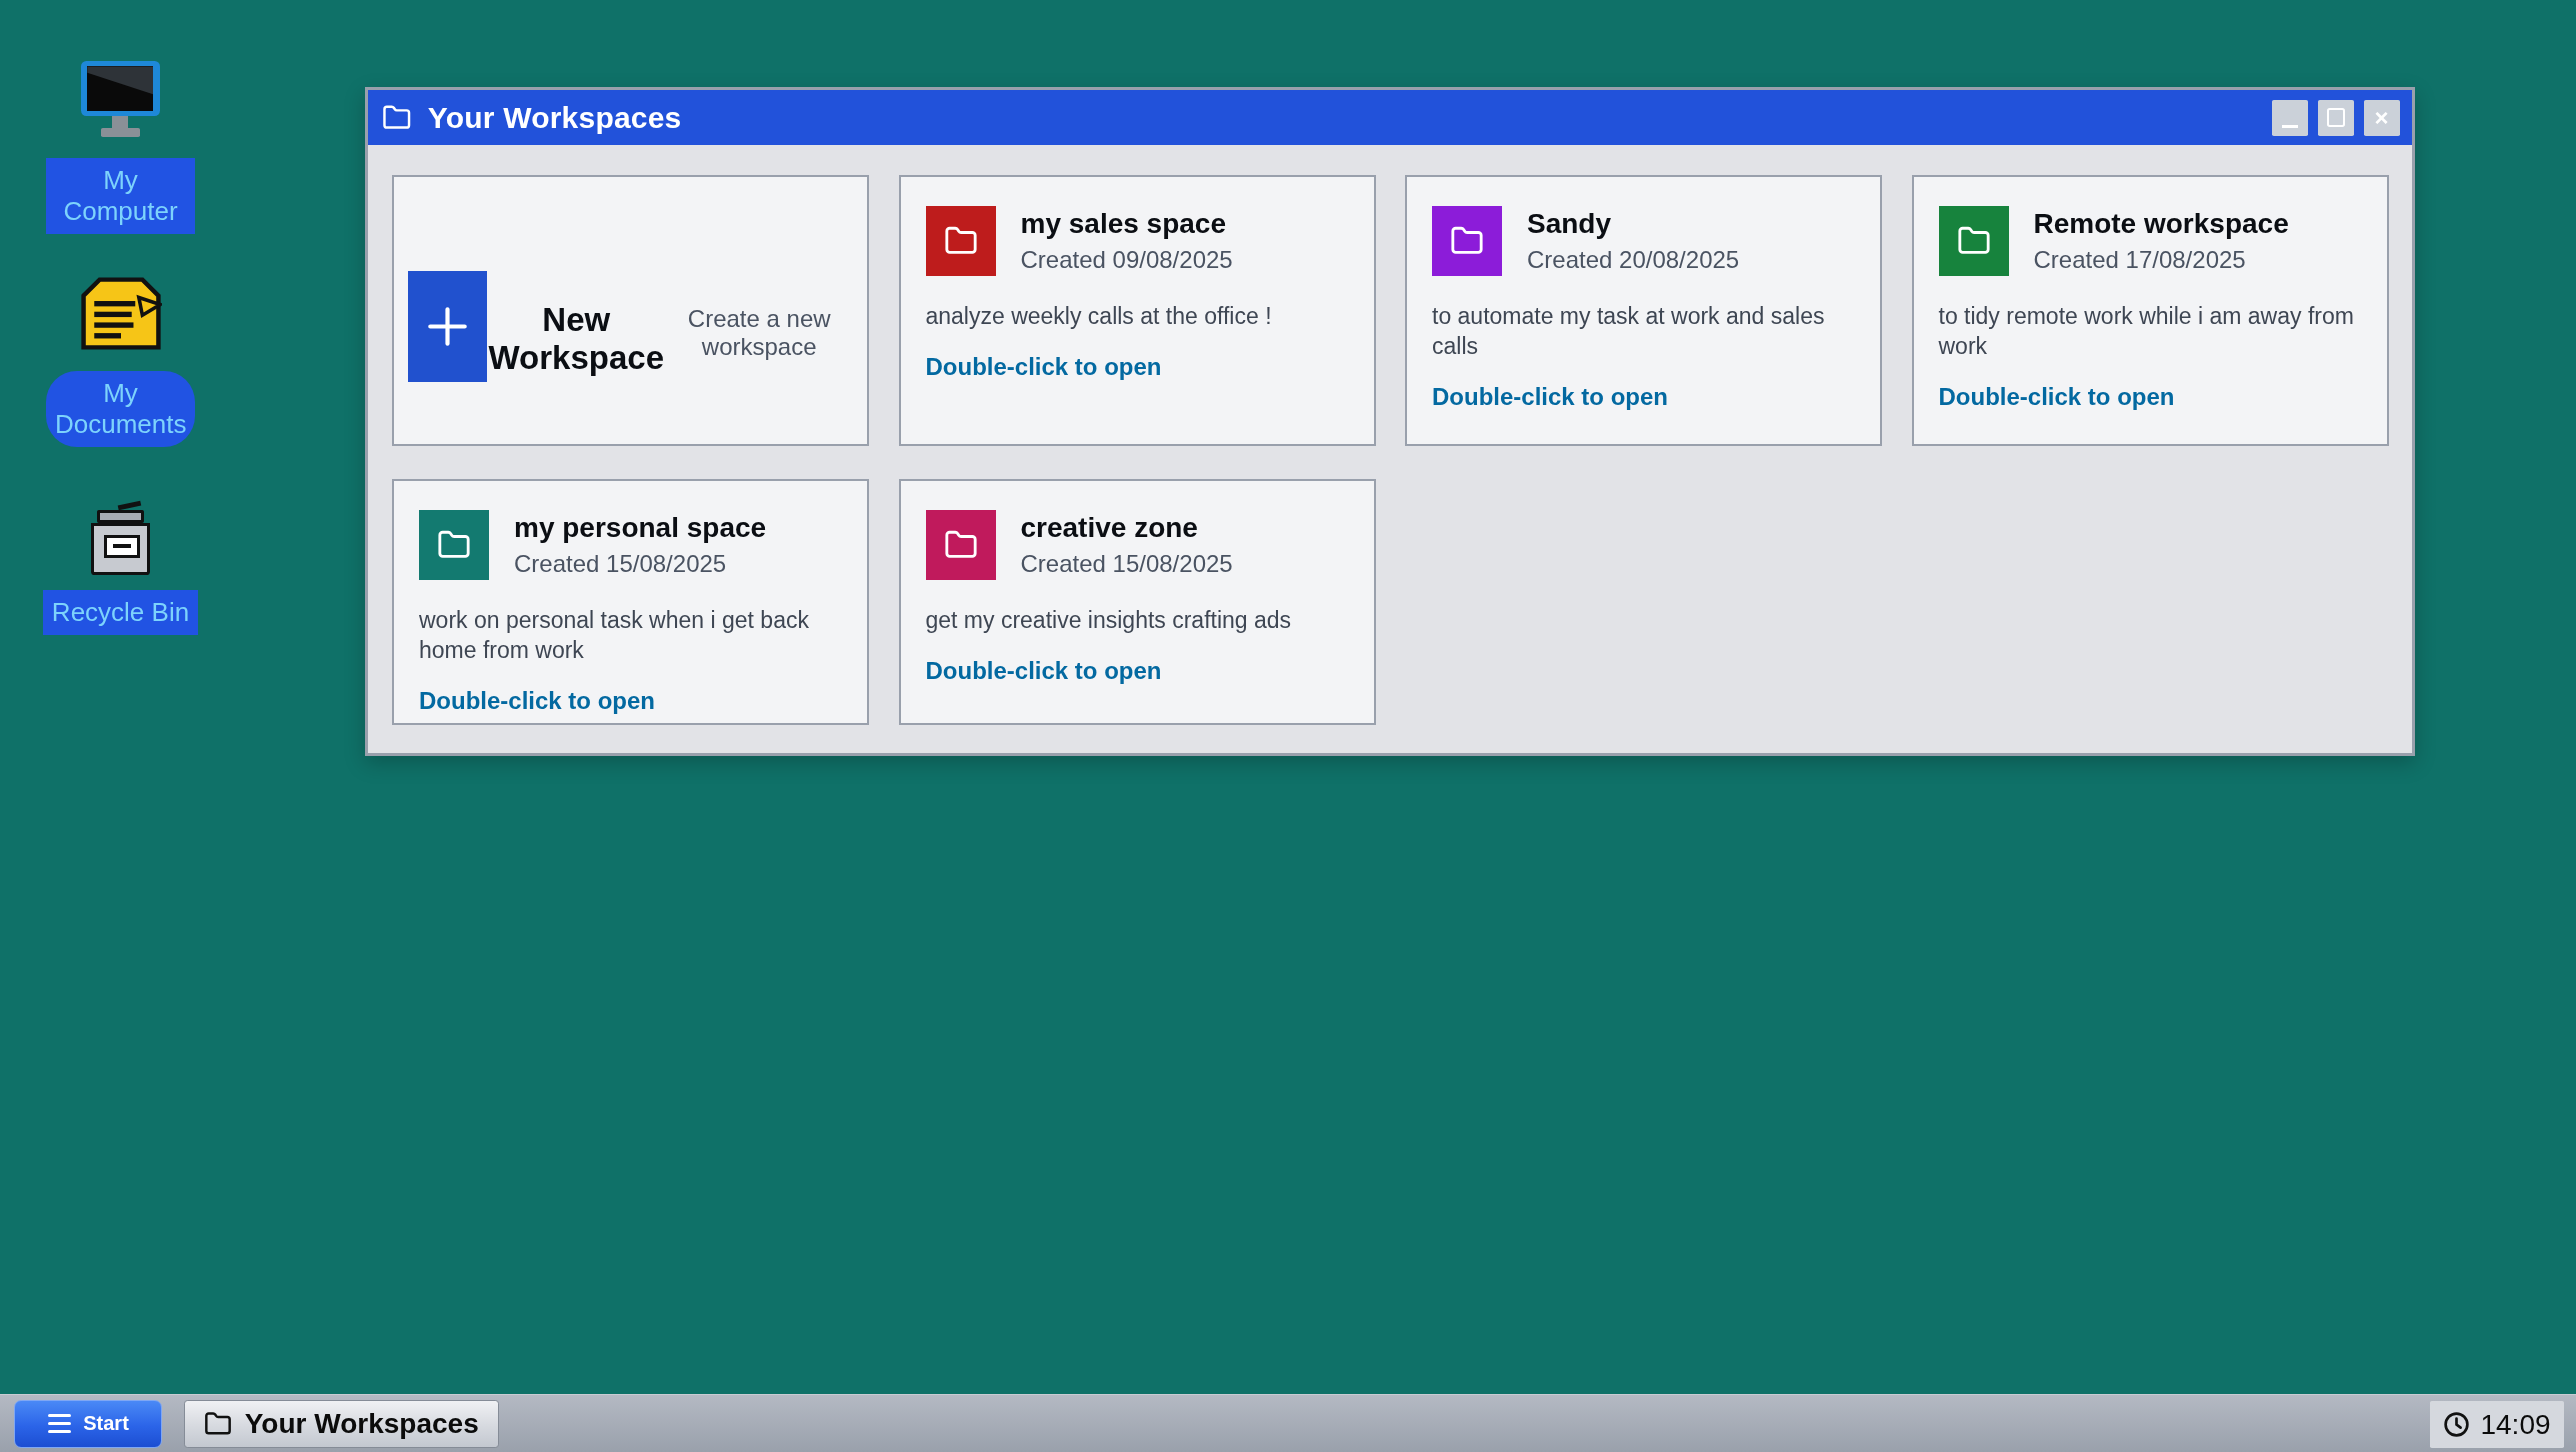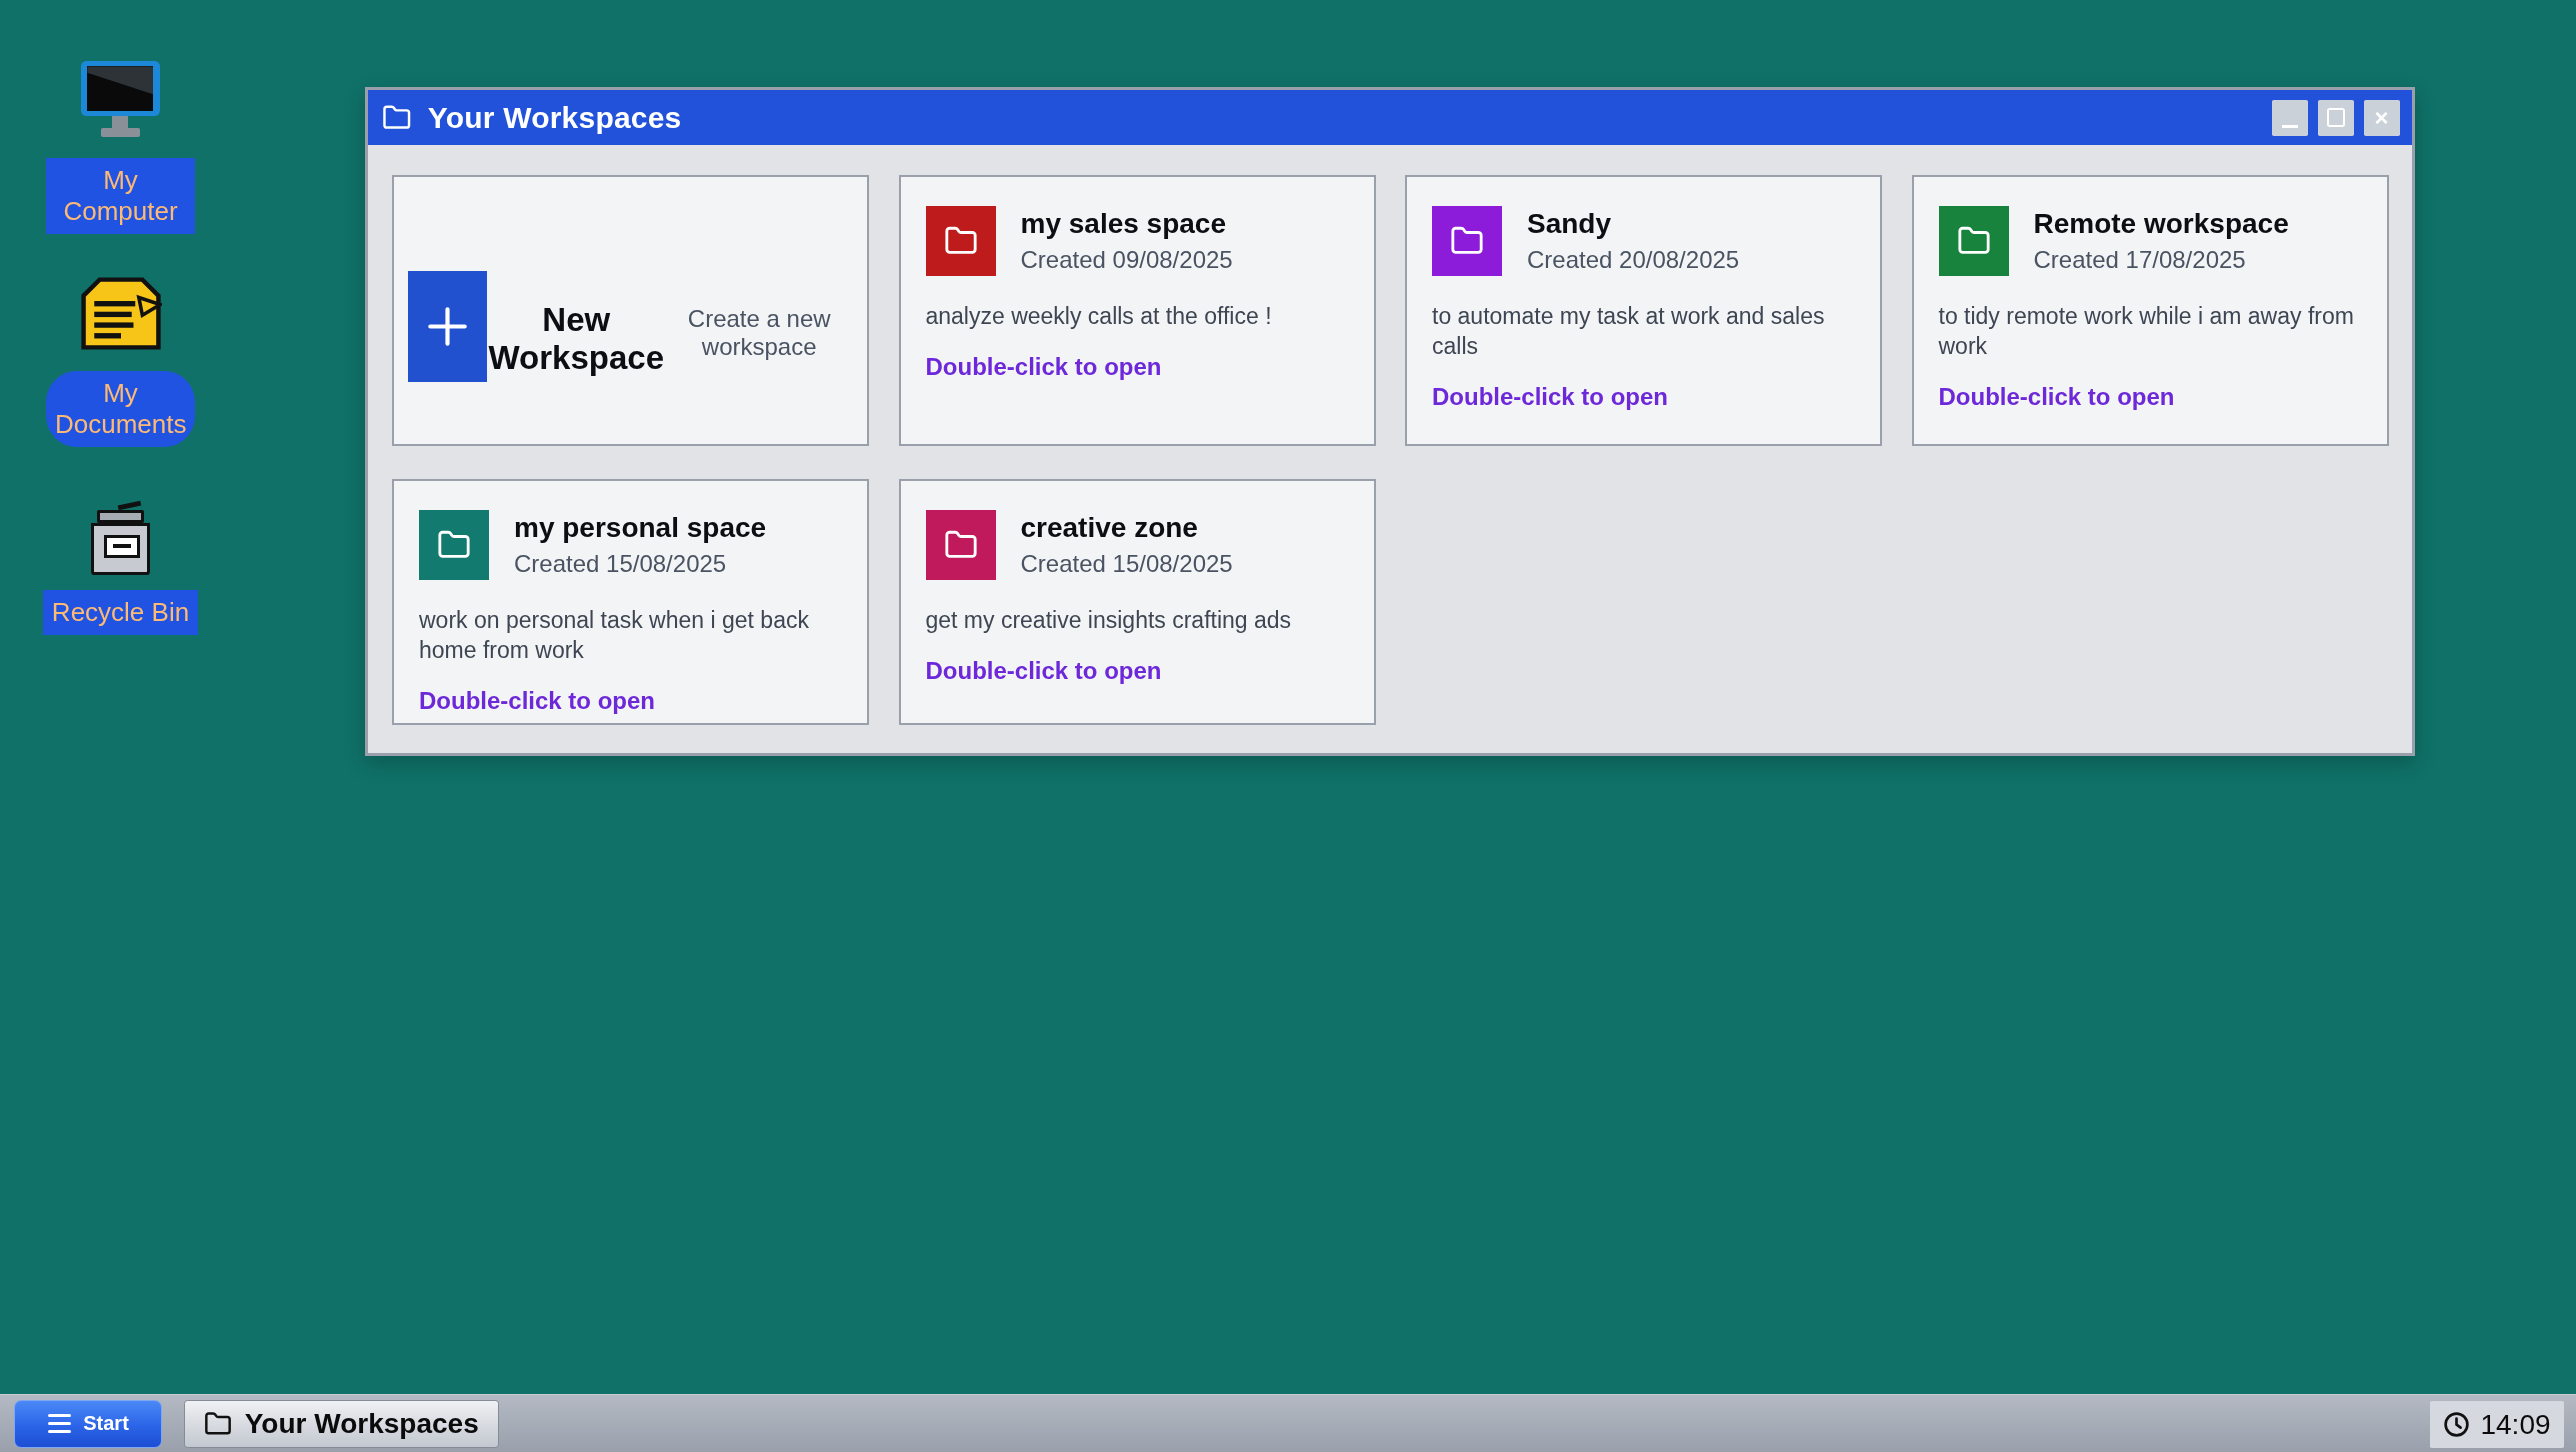--- a/index.html
+++ b/index.html
@@ -1,21 +1,21 @@
 <!DOCTYPE html>
 <html style="font-size:14.3px"><head>
 <meta charset="utf-8">
 <style>
   html,body{margin:0;padding:0;}
   body{font-family:"Liberation Sans","DejaVu Sans",sans-serif;}
   .screen{position:relative;width:2576px;height:1453px;background:#0F7168;overflow:hidden;}
 
   
   .desk-icon{position:absolute;left:55px;width:131px;display:flex;flex-direction:column;align-items:center;cursor:default;}
-  .desk-label{background:#2153E3;color:#fdba74;font-size:26px;line-height:31px;text-align:center;padding:7.2px 9px;max-width:152px;}
+  .desk-label{background:#2153E3;color:#7dd3fc;font-size:26px;line-height:31px;text-align:center;padding:7.2px 9px;max-width:152px;}
   .lbl-wide{width:131px;}
   
   .monitor{width:79px;height:77px;position:relative;}
   .mon-frame{position:absolute;left:0;top:0;width:79px;height:55px;background:#1E88D8;border-radius:5.4px;}
   .mon-screen{position:absolute;left:6.3px;top:5.4px;width:66px;height:45px;background:#0A0A0A;overflow:hidden;}
   .mon-gloss{position:absolute;left:0;top:0;width:100%;height:100%;background:#2E3338;clip-path:polygon(0 0,100% 0,100% 62%,0 14%);}
   .mon-neck{position:absolute;left:31px;top:55px;width:16px;height:11.6px;background:#8A9097;}
   .mon-base{position:absolute;left:19.7px;top:67px;width:39px;height:9px;background:#8A9097;border-radius:1.8px;}
   
   .bin{width:63px;height:75px;position:relative;}
@@ -36,21 +36,21 @@
   .g-close{color:#fff;font-size:24px;font-weight:bold;line-height:1;}
 
   .winbody{padding:29.5px 23px 0 24px;}
   .grid{display:grid;grid-template-columns:repeat(4,477px);grid-template-rows:271px 246px;column-gap:29.5px;row-gap:33px;}
   .card{background:#F3F4F6;border:2.7px solid #99A0AC;box-sizing:border-box;padding:29.5px 14.3px 0 25px;cursor:pointer;}
   .card-head{display:flex;align-items:center;gap:25px;}
   .tile{width:70px;height:70px;flex:0 0 70px;display:flex;align-items:center;justify-content:center;}
   .card-title{font-size:28px;font-weight:bold;color:#0B0E13;}
   .card-created{font-size:24px;color:#4A5362;margin-top:6.3px;}
   .card-desc{font-size:23px;color:#3E4653;line-height:1.32;margin-top:25px;}
-  .card-link{font-size:24px;font-weight:bold;color:#6d28d9;margin-top:21.5px;}
+  .card-link{font-size:24px;font-weight:bold;color:#0369a1;margin-top:21.5px;}
   
   .card-new{display:flex;flex-direction:row;align-items:center;text-align:center;padding:32px 14.3px 0 14.3px;}
   .tile-big{width:111px;height:111px;background:#2151CE;display:flex;align-items:center;justify-content:center;}
   .new-title{font-size:33px;font-weight:bold;color:#0B0E13;margin-top:25px;}
   .new-sub{font-size:24px;color:#4A5362;margin-top:14.3px;}
 
   
   .taskbar{position:absolute;left:0;bottom:0;width:100%;height:59px;background:linear-gradient(180deg,#B4B9C3,#99A0AB);border-top:1.8px solid #C8CCD3;box-sizing:border-box;display:flex;align-items:center;}
   .start-btn{position:absolute;left:14.3px;top:4.5px;width:148px;height:48px;border-radius:7.2px;background:linear-gradient(180deg,#4A89F6 0%,#2B64E8 55%,#1C4ED2 100%);border:1.8px solid #7FA7F4;box-sizing:border-box;display:flex;align-items:center;justify-content:center;gap:12.5px;cursor:pointer;}
   .hamburger{display:flex;flex-direction:column;gap:4.5px;}

